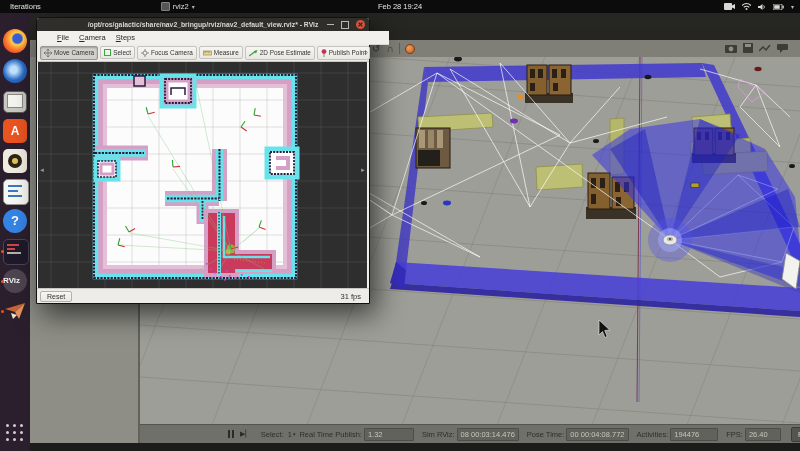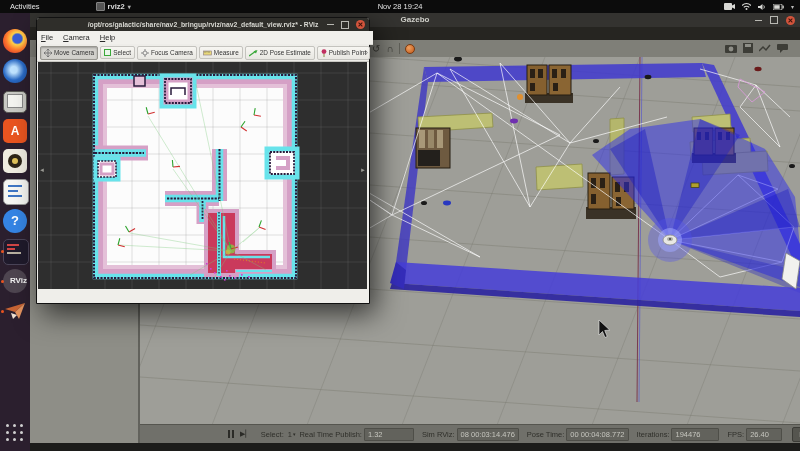--- a/index.html
+++ b/index.html
@@ -2,21 +2,21 @@
 <html><head>
 <meta charset="utf-8">
 <style>
   html,body{margin:0;padding:0;background:#000;}
   #screen{position:relative;width:800px;height:451px;overflow:hidden;
     font-family:"Liberation Sans",sans-serif;background:#141414;}
   
   .topbar{position:absolute;left:0;top:0;width:800px;height:13px;background:#0c0c0c;
     color:#e6e6e6;font-size:7.5px;display:flex;align-items:center;z-index:50;}
   .tb-activities{margin-left:10px;}
-  .tb-app{margin-left:56px;display:flex;align-items:center;gap:3px;font-weight:bold;}
+  .tb-app{margin-left:120px;display:flex;align-items:center;gap:3px;}
   .tb-appico{width:7px;height:7px;background:#5a5a5a;border:1px solid #888;border-radius:1px;display:inline-block;}
   .tb-caret{font-size:6px;color:#bbb;}
   .tb-clock{position:absolute;left:50%;transform:translateX(-50%);}
   .tb-right{position:absolute;right:6px;display:flex;align-items:center;gap:7px;}
   .tb-right svg{display:block;}
   
   .dock{position:absolute;left:0;top:13px;width:30px;height:438px;background:#2b1f2e;z-index:40;}
   .dock-item{position:absolute;left:3px;width:24px;height:24px;border-radius:5px;}
   .dock-dot{position:absolute;left:1px;width:3px;height:3px;border-radius:50%;background:#e95420;}
   .di-ffox{background:radial-gradient(circle at 60% 40%,#3a5fd9 0 22%,#ffd24a 30%,#ff7b2e 55%,#d93a2b 85%);border-radius:50%;}
@@ -28,21 +28,21 @@
   .di-rbox .sp{position:absolute;left:5px;top:5px;width:14px;height:14px;border-radius:50%;background:#2d2417;}
   .di-rbox .sp2{position:absolute;left:9px;top:9px;width:6px;height:6px;border-radius:50%;background:#e0c25a;}
   .di-doc{background:#f6f6f3;border:1px solid #999;}
   .di-doc .ln{position:absolute;left:4px;width:14px;height:2px;background:#3f76c4;}
   .di-help{background:#3584e4;border-radius:50%;color:#fff;font-weight:bold;font-size:13px;text-align:center;line-height:24px;}
   .di-term{background:#1f1a2b;border:1px solid #4a4458;}
   .di-term .r1{position:absolute;left:3px;top:4px;width:12px;height:2px;background:#d04545;}
   .di-term .r2{position:absolute;left:3px;top:8px;width:8px;height:2px;background:#d04545;}
   .di-term .r3{position:absolute;left:3px;top:12px;width:14px;height:2px;background:#b8b0a0;}
   .di-rviztile{background:#4e4550;border-radius:12px;color:#f2f2f2;font-size:8px;font-weight:bold;
-     text-align:right;line-height:24px;letter-spacing:0;}
+     text-align:left;line-height:24px;letter-spacing:0;}
   .di-gaz{background:transparent;}
   .di-apps{bottom:6px;display:grid;grid-template-columns:repeat(3,1fr);gap:3px;padding:3px;box-sizing:border-box;}
   .di-apps i{width:3px;height:3px;border-radius:50%;background:#cfcfcf;display:block;}
   
   .gz{position:absolute;left:30px;top:13px;width:770px;height:438px;background:#262622;z-index:1;}
   .gz-title{position:absolute;left:0;top:0;width:100%;height:14px;background:#343330;
      color:#cfcfc9;font-size:8px;font-weight:bold;text-align:center;line-height:14px;}
   .gz-ctrl{position:absolute;right:5px;top:0;height:14px;display:flex;align-items:center;gap:8px;}
   .gz-min{width:7px;height:1px;background:#b8b8b2;}
   .gz-max{width:6px;height:6px;border:1px solid #b8b8b2;}
@@ -72,21 +72,21 @@
   .gz-bottom{position:absolute;left:0;bottom:0;width:100%;height:8px;background:#1c1c1a;}
   
   .rv{position:absolute;left:36px;top:17px;width:332px;height:285px;z-index:60;
      box-shadow:6px 10px 28px rgba(0,0,0,.65);border:1px solid #111;border-radius:3px 3px 0 0;
      background:#efeeea;}
   .rv-title{position:absolute;left:0;top:0;width:100%;height:13px;background:#2f2e2a;border-radius:2px 2px 0 0;
      color:#d8d8d2;font-size:6.8px;font-weight:bold;text-align:center;line-height:13px;
      white-space:nowrap;overflow:hidden;}
   .rv-ctrl{position:absolute;right:4px;top:0;height:13px;display:flex;align-items:center;gap:7px;}
   .rv-menubar{position:absolute;left:0;top:13px;width:100%;height:13px;background:#f1f0ec;
-     border-bottom:1px solid #d8d7d2;display:flex;align-items:center;gap:10px;padding-left:4px;
+     border-bottom:1px solid #d8d7d2;display:flex;align-items:center;gap:10px;padding-left:20px;
      font-size:7.5px;color:#2a2a2a;}
   .rv-menubar .mi::first-letter{text-decoration:underline;}
   .rv-toolbar{position:absolute;left:0;top:26px;width:100%;height:18px;background:#eeede9;
      border-bottom:1px solid #c9c8c3;display:flex;align-items:center;gap:2px;padding-left:3px;
      box-sizing:border-box;}
   .rv-btn{display:flex;align-items:center;gap:2px;font-size:6.4px;color:#333;
      border:1px solid #c4c3be;border-radius:2px;background:linear-gradient(#f7f6f2,#e8e7e2);
      padding:2px 3px;white-space:nowrap;}
   .rv-btn.active{background:#d2d1cc;border-color:#97968f;box-shadow:inset 0 1px 2px rgba(0,0,0,.25);}
   .rv-btn svg{display:block;}
@@ -98,28 +98,20 @@
   .rv-reset{border:1px solid #b3b2ad;border-radius:2px;background:linear-gradient(#f8f7f3,#e9e8e3);
      font-size:7px;padding:1px 6px;margin-left:3px;}
   .rv-fps{position:absolute;right:8px;}
 </style>
 </head>
 <body>
 
 <div id="screen">
 
   <div class="gz">
-    <div class="gz-title">
-      <span>Gazebo</span>
-      <span class="gz-ctrl">
-        <span class="gz-min"></span>
-        <span class="gz-max"></span>
-        <span class="gz-close">✕</span>
-      </span>
-    </div>
     <div class="gz-menu"></div>
     <div class="gz-tools">
       <span style="width:336px"></span>
       <span class="sp">↺</span>
       <span class="sp">∩</span>
       <span class="sep"></span>
       <span class="gz-orange"></span>
       <span class="gz-tools-right">
         <svg width="12" height="9">
             <rect x="0" y="1" width="12" height="8" rx="1" fill="#3d3d37"></rect>
@@ -265,21 +257,21 @@
         <span class="stepbtn">▶▏</span>
         <span class="lbl">Select:</span>
         <span class="lbl">1</span>
         <span class="steps-spin">▾</span>
         <span class="lbl">Real Time Publish:</span>
         <span class="box" style="min-width:42px">1.32</span>
         <span class="lbl">Sim RViz:</span>
         <span class="box">08 00:03:14.476</span>
         <span class="lbl">Pose Time:</span>
         <span class="box">00 00:04:08.772</span>
-        <span class="lbl">Iterations:</span>
+        <span class="lbl">Activities:</span>
         <span class="box" style="min-width:40px">194476</span>
         <span class="lbl">FPS:</span>
         <span class="box" style="min-width:28px">26.40</span>
         <span class="rtbtn">Reset Time</span>
       </div>
     </div>
     <div class="gz-bottom"></div>
   </div>
 
   <div class="rv">
@@ -287,21 +279,21 @@
       <span>/opt/ros/galactic/share/nav2_bringup/rviz/nav2_default_view.rviz* - RViz</span>
       <span class="rv-ctrl">
         <span class="gz-min"></span>
         <span class="gz-max"></span>
         <span class="gz-close">✕</span>
       </span>
     </div>
     <div class="rv-menubar">
       <span class="mi">File</span>
       <span class="mi">Camera</span>
-      <span class="mi">Help</span>
+      <span class="mi">Steps</span>
     </div>
     <div class="rv-toolbar">
       <span class="rv-btn active">
         <svg width="8" height="8">
             <path d="M4,0 L4,8 M0,4 L8,4 M4,0 l-1.5,1.5 M4,0 l1.5,1.5 M4,8 l-1.5,-1.5 M4,8 l1.5,-1.5 M0,4 l1.5,-1.5 M0,4 l1.5,1.5 M8,4 l-1.5,-1.5 M8,4 l-1.5,1.5" stroke="#777" stroke-width="1" fill="none"></path>
           </svg>
         <span>Move Camera</span>
       </span>
       <span class="rv-btn">
         <svg width="7" height="7">
@@ -461,30 +453,34 @@
           <g transform="translate(80,183) rotate(15)">
               <line x1="0" y1="0" x2="7" y2="0" stroke="#d03030"></line>
               <line x1="0" y1="0" x2="0" y2="-7" stroke="#2da32d"></line>
             </g>
         </g>
       </svg>
       <span class="rv-arrow" style="left:1px">◄</span>
       <span class="rv-arrow" style="right:1px">►</span>
     </div>
 
+    <div class="rv-status">
+      <span class="rv-reset">Reset</span>
+      <span class="rv-fps">31 fps</span>
+    </div>
   </div>
 
   <div class="topbar">
-    <span class="tb-activities">Activities</span>
+    <span class="tb-activities">Iterations</span>
     <span class="tb-app">
       <span class="tb-appico"></span>
       <span>rviz2</span>
       <span class="tb-caret">▾</span>
     </span>
-    <span class="tb-clock">Nov 28 19:24</span>
+    <span class="tb-clock">Feb 28 19:24</span>
     <span class="tb-right">
       <svg width="11" height="7">
           <rect x="0" y="0" width="8" height="7" rx="1" fill="#d8d8d4"></rect>
           <path d="M8,2.5 L11,1 V6 L8,4.5 Z" fill="#d8d8d4"></path>
         </svg>
       <svg width="9" height="7">
           <path d="M0,2.6 A6,6 0 0 1 9,2.6 M1.8,4.4 A3.6,3.6 0 0 1 7.2,4.4" stroke="#d8d8d4" stroke-width="1.1" fill="none"></path>
           <circle cx="4.5" cy="6" r="1" fill="#d8d8d4"></circle>
         </svg>
       <svg width="8" height="8">

